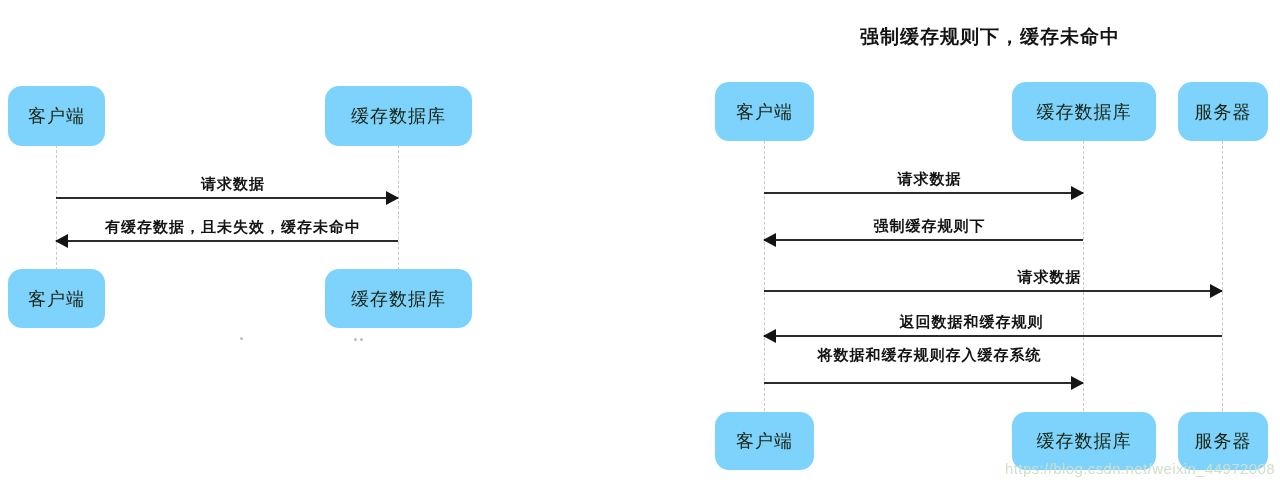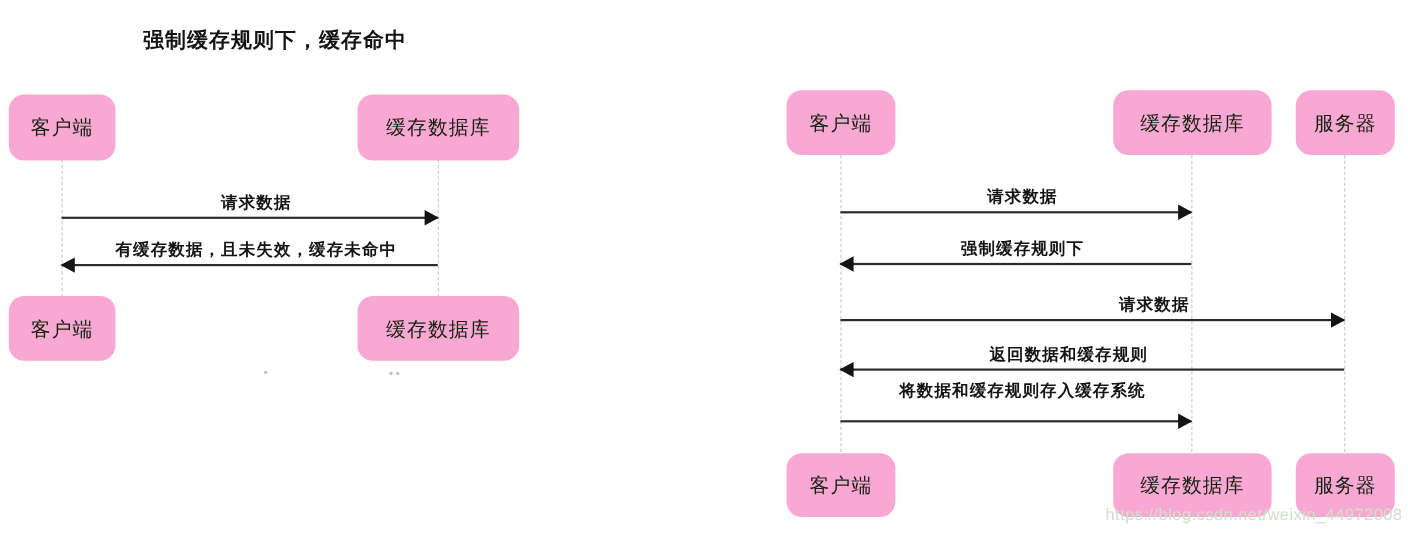--- a/index.html
+++ b/index.html
@@ -32,21 +32,21 @@
     font-size: 19px;
     font-weight: bold;
     letter-spacing: 1px;
     color: #131313;
     white-space: nowrap;
   }
 
   
   .actor-box {
     position: absolute;
-    background: #f9a8d4;
+    background: #7dd3fc;
     border-radius: 14px;
     display: flex;
     align-items: center;
     justify-content: center;
     font-size: 18px;
     font-weight: 500;
     color: #15200f;
     letter-spacing: 1px;
     white-space: nowrap;
     box-sizing: border-box;
@@ -118,21 +118,20 @@
     letter-spacing: 0.4px;
     white-space: nowrap;
     font-family: "Liberation Sans", sans-serif;
   }
 </style>
 </head>
 <body>
 
 <div class="diagram" id="diagram-left">
 
-  <div class="diagram-title">强制缓存规则下，缓存命中</div>
 
   <div class="lifeline" style="left:56px; top:145px; height:125px;"></div>
   <div class="lifeline" style="left:398px; top:145px; height:125px;"></div>
 
   <div class="actor-box" style="left:8px; top:86px; width:97px; height:60px;">
     <span>客户端</span>
   </div>
   <div class="actor-box" style="left:325px; top:86px; width:147px; height:60px;">
     <span>缓存数据库</span>
   </div>
@@ -156,20 +155,21 @@
     <span>缓存数据库</span>
   </div>
 
   <div class="speck" style="left:240px; top:337px; width:3px; height:3px;"></div>
   <div class="speck" style="left:354px; top:338px; width:3px; height:3px;"></div>
   <div class="speck" style="left:360px; top:338px; width:3px; height:3px;"></div>
 </div>
 
 <div class="diagram" id="diagram-right">
 
+  <div class="diagram-title">强制缓存规则下，缓存未命中</div>
 
   <div class="lifeline" style="left:64px; top:141px; height:270px;"></div>
   <div class="lifeline" style="left:383px; top:141px; height:270px;"></div>
   <div class="lifeline" style="left:522px; top:141px; height:270px;"></div>
 
   <div class="actor-box" style="left:15px; top:82px; width:99px; height:59px;">
     <span>客户端</span>
   </div>
   <div class="actor-box" style="left:312px; top:82px; width:144px; height:59px;">
     <span>缓存数据库</span>

